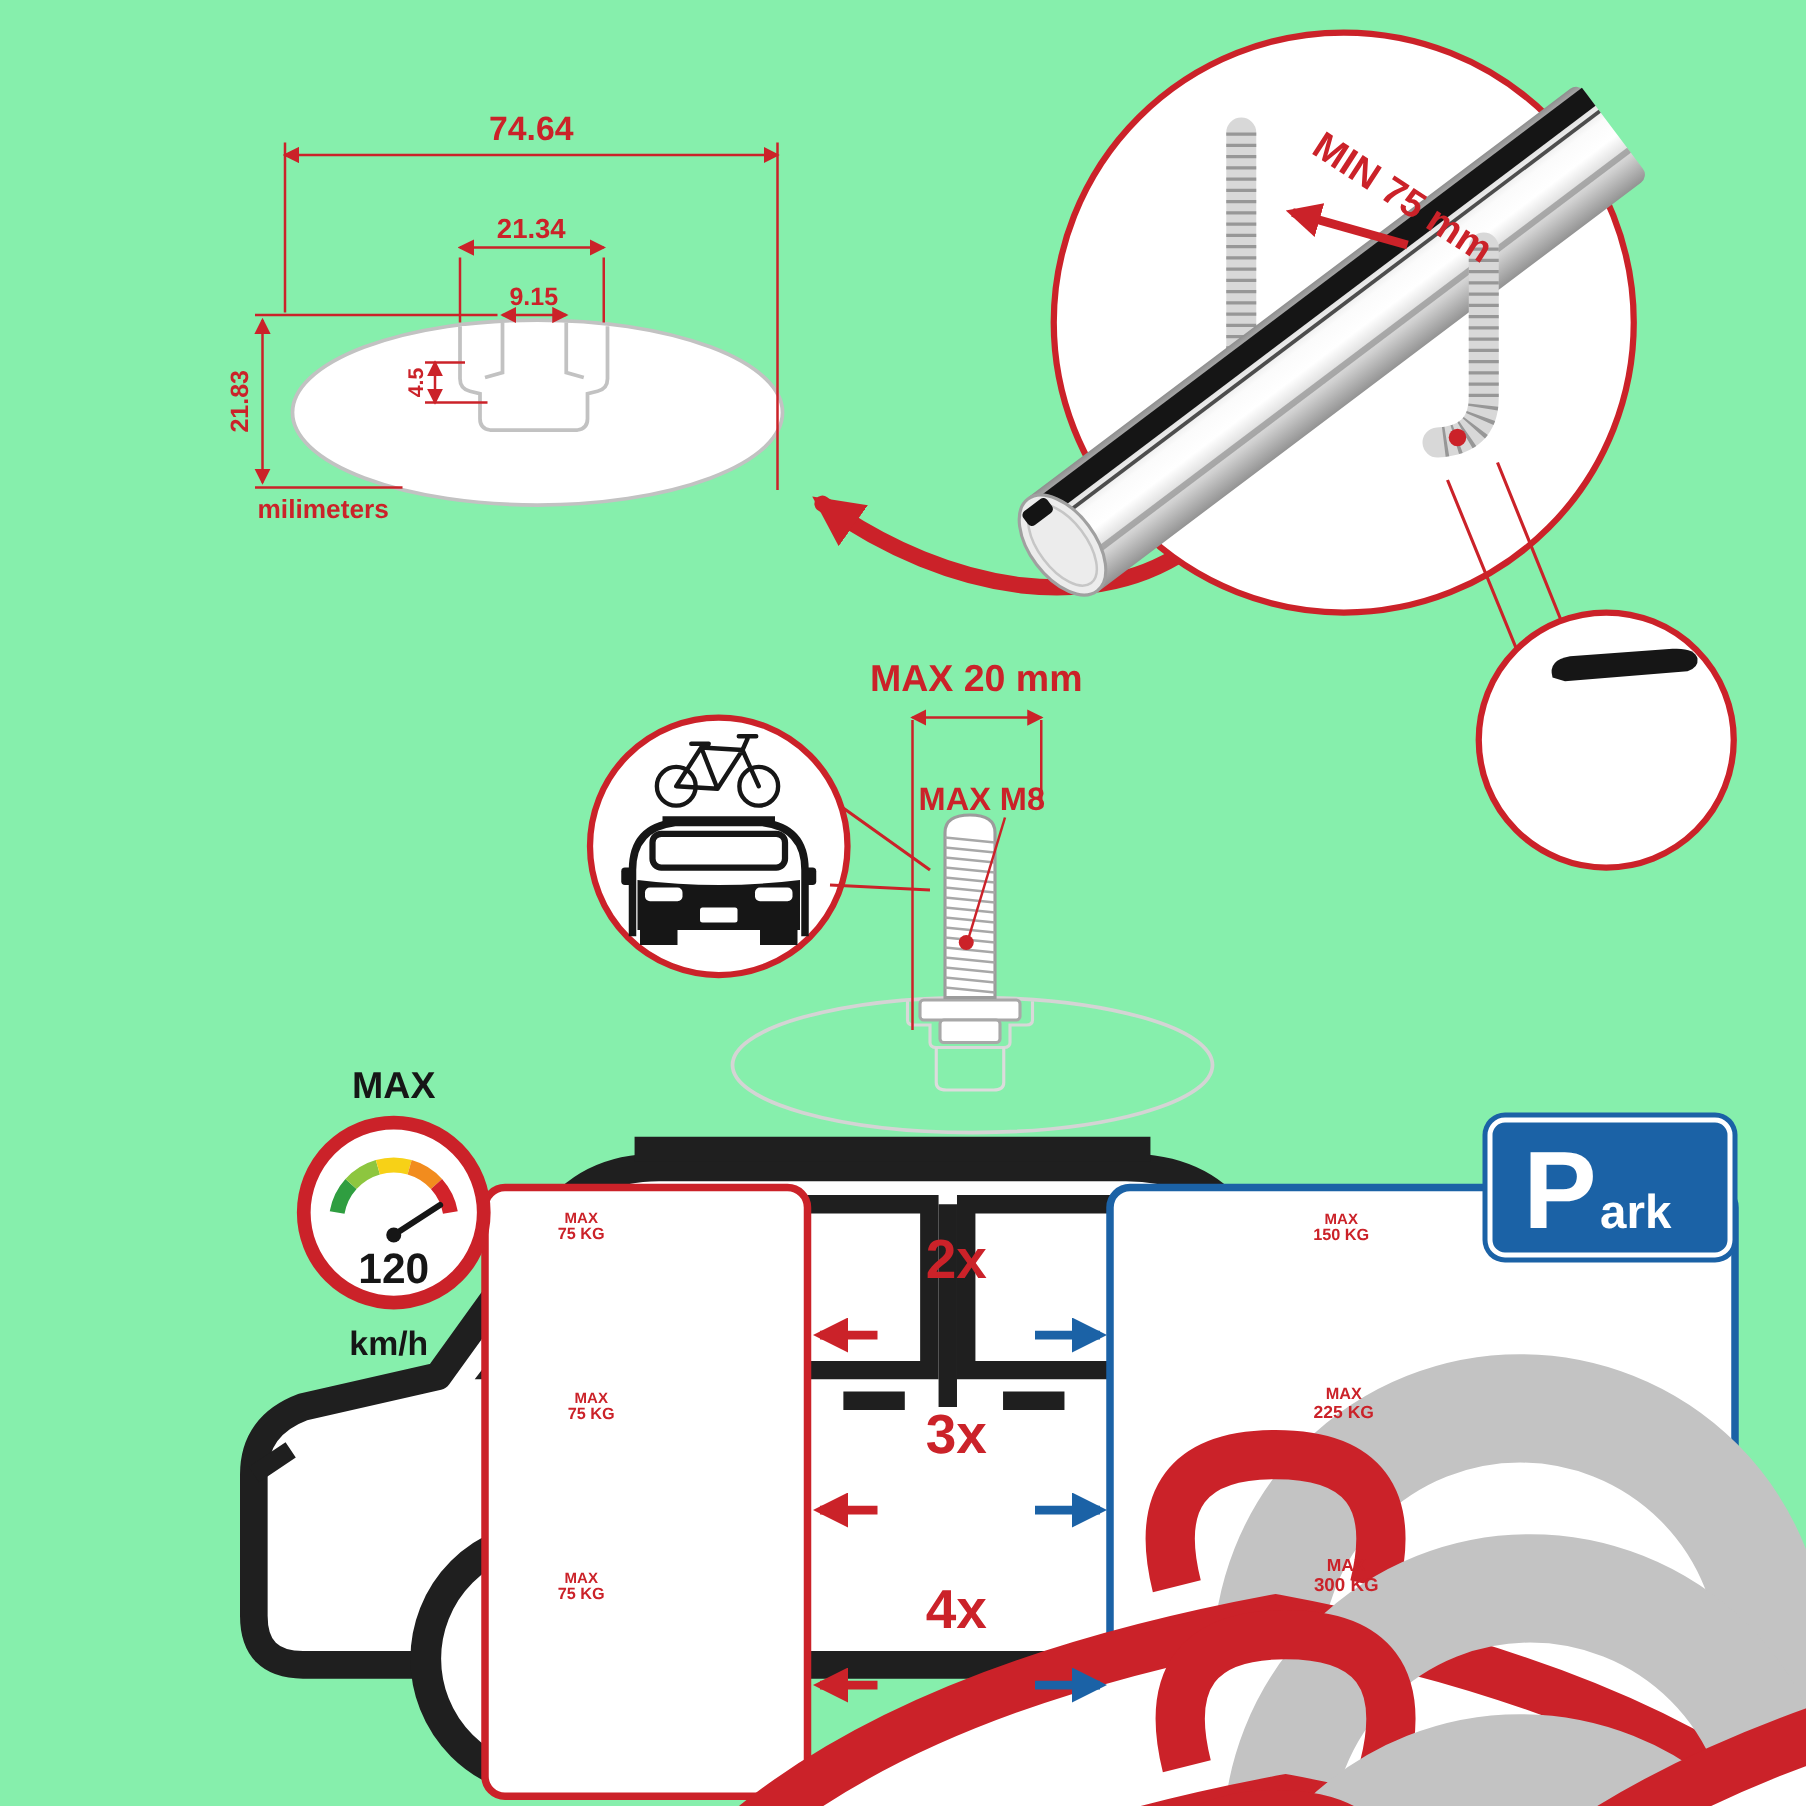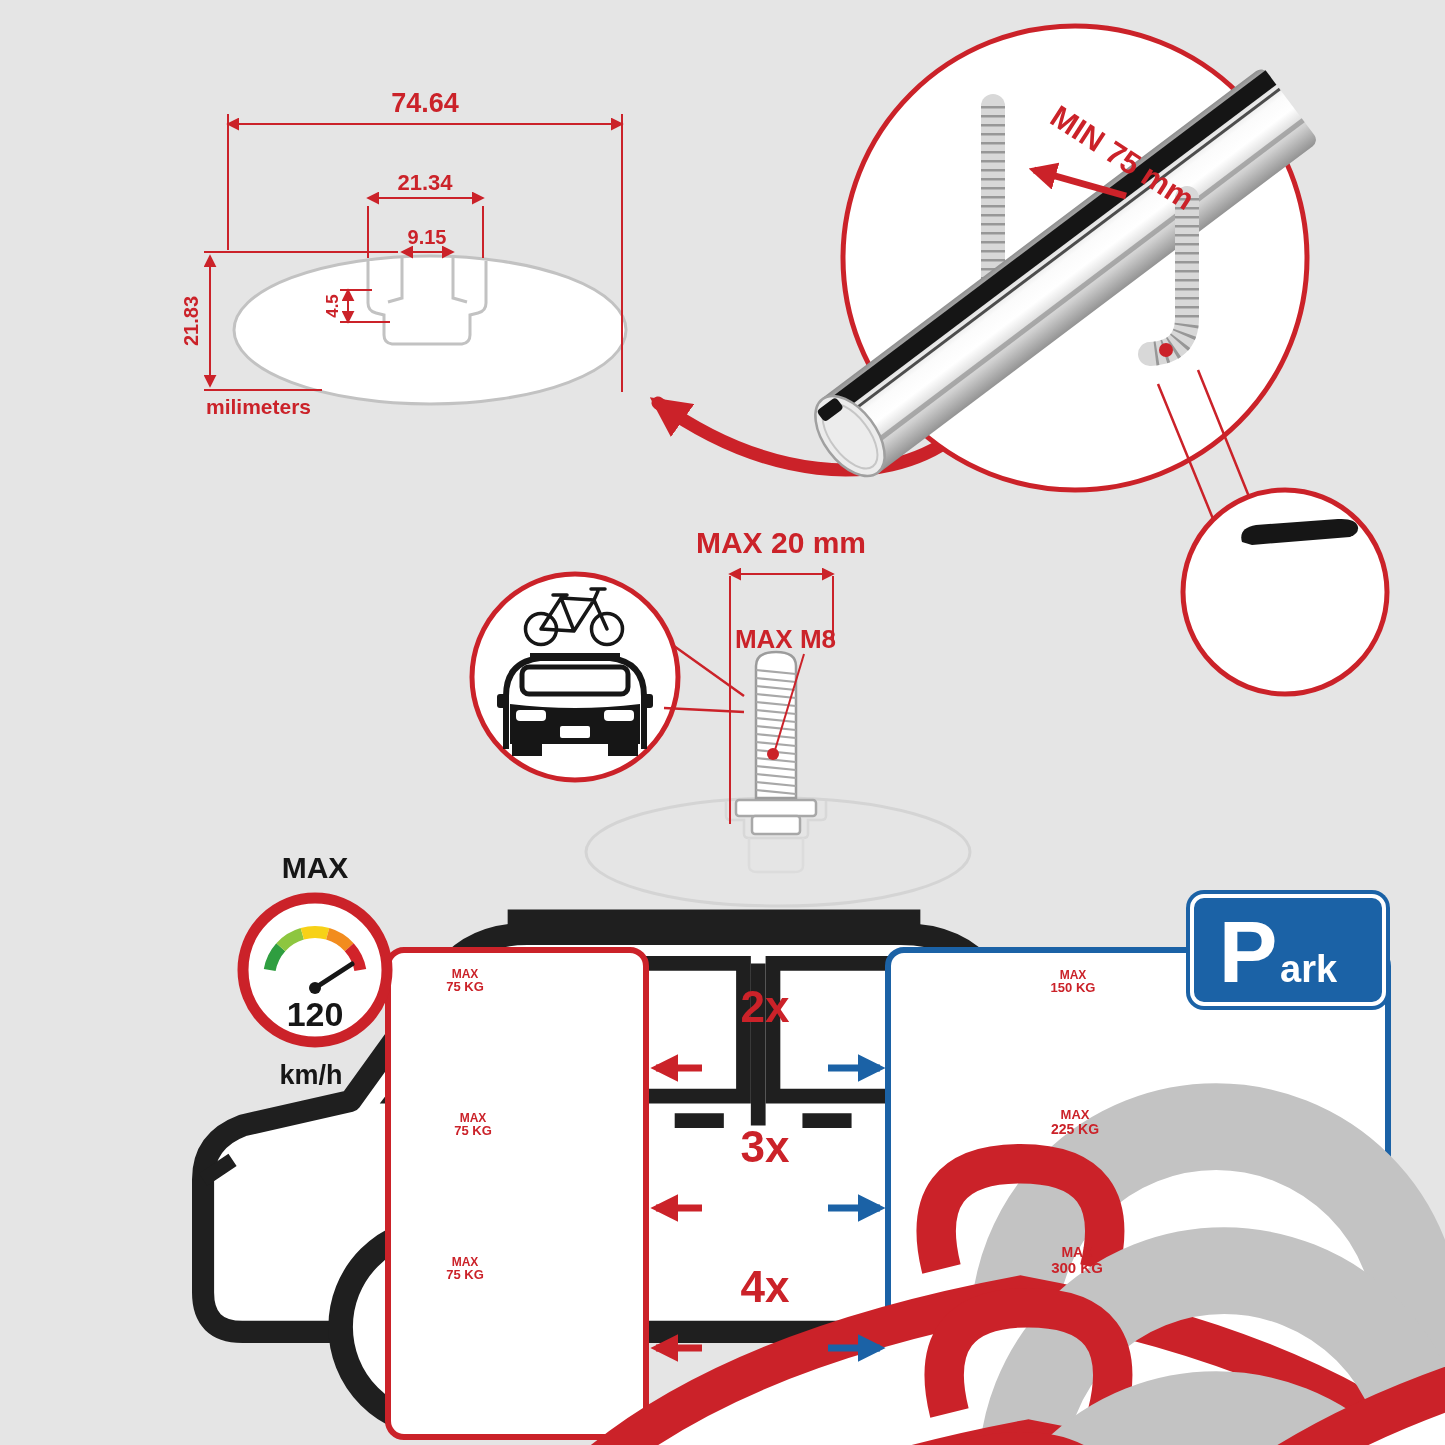--- a/index.html
+++ b/index.html
@@ -1,16 +1,16 @@
 <!DOCTYPE html>
 <html><head>
 <meta charset="utf-8">
 <style>
   html,body{margin:0;padding:0;background:#fff;}
-  .stage{position:relative;width:1445px;height:1445px;background:#e5e5e5;overflow:hidden;
+  .stage{position:relative;width:1445px;height:1445px;background:#86efac;overflow:hidden;
          font-family:"Liberation Sans",sans-serif;}
   svg text{font-family:"Liberation Sans",sans-serif;}
   .t-red{fill:#cb2229;font-weight:bold;}
   .t-blk{fill:#161616;font-weight:bold;}
   .t-wht{fill:#ffffff;font-weight:bold;}
 </style>
 </head>
 <body>
 
 <div class="stage">

